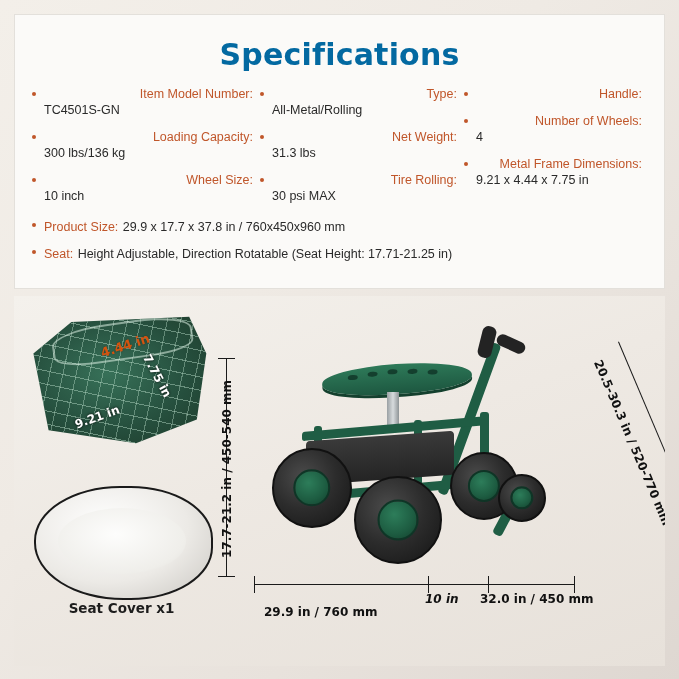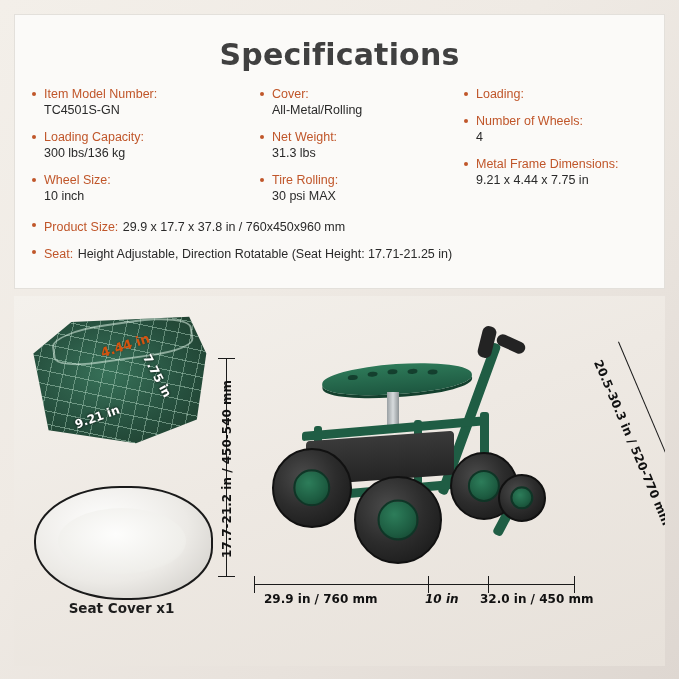--- a/index.html
+++ b/index.html
@@ -28,21 +28,21 @@
     height: 275px;
     background: #fbfaf8;
     border: 1px solid #e3e0db;
     box-sizing: border-box;
     padding: 14px 16px 8px 16px;
   }
   .spec-title {
     text-align: center;
     font-size: 30px;
     font-weight: bold;
-    color: #404040;
+    color: #0369a1;
     letter-spacing: 0.2px;
     margin: 8px 0 14px 0;
     font-family: "DejaVu Sans", sans-serif;
   }
   .spec-grid {
     display: flex;
     gap: 0px;
   }
   .spec-col {
     flex: 1 1 0;
@@ -69,21 +69,21 @@
     background: #c0562a;
   }
   .spec-label {
     color: #c0562a;
     font-size: 12.5px;
   }
   .spec-value {
     color: #2a2a2a;
     font-size: 12.5px;
   }
-  .spec-item .spec-label.block { display: block; }
+  .spec-item .spec-label.block { display: block; text-align: right; }
   .spec-item .spec-value.block { display: block; }
 
   .spec-wide {
     position: relative;
     padding-left: 13px;
     margin-top: 2px;
     margin-bottom: 9px;
   }
   .spec-wide::before {
     content: "";
@@ -299,36 +299,36 @@
           <span class="spec-value block">300 lbs/136 kg</span>
         </div>
         <div class="spec-item">
           <span class="spec-label block">Wheel Size:</span>
           <span class="spec-value block">10 inch</span>
         </div>
       </div>
 
       <div class="spec-col c2">
         <div class="spec-item">
-          <span class="spec-label block">Cover:</span>
+          <span class="spec-label block">Type:</span>
           <span class="spec-value block">All-Metal/Rolling</span>
         </div>
         <div class="spec-item">
           <span class="spec-label block">Net Weight:</span>
           <span class="spec-value block">31.3 lbs</span>
         </div>
         <div class="spec-item">
           <span class="spec-label block">Tire Rolling:</span>
           <span class="spec-value block">30 psi MAX</span>
         </div>
       </div>
 
       <div class="spec-col c3">
         <div class="spec-item">
-          <span class="spec-label block">Loading:</span>
+          <span class="spec-label block">Handle:</span>
         </div>
         <div class="spec-item">
           <span class="spec-label block">Number of Wheels:</span>
           <span class="spec-value block">4</span>
         </div>
         <div class="spec-item">
           <span class="spec-label block">Metal Frame Dimensions:</span>
           <span class="spec-value block">9.21 x 4.44 x 7.75 in</span>
         </div>
       </div>
@@ -397,21 +397,21 @@
     <div class="tick" style="left:204px; top:62px; width:17px; height:1px;"></div>
     <div class="tick" style="left:204px; top:280px; width:17px; height:1px;"></div>
     <div class="meas-label rot-90" style="left:206px; top:262px;">17.7-21.2 in / 450-540 mm</div>
 
     <div class="meas-line" style="left:604px; top:46px; width:1px; height:176px; transform:rotate(-23deg); transform-origin:top left;"></div>
     <div class="meas-label" style="left:590px; top:62px; transform:rotate(67deg); transform-origin:left top;">20.5-30.3 in / 520-770 mm</div>
 
     <div class="meas-line meas-h" style="left:240px; top:288px; width:174px;"></div>
     <div class="tick" style="left:240px; top:280px; width:1px; height:17px;"></div>
     <div class="tick" style="left:414px; top:280px; width:1px; height:17px;"></div>
-    <div class="meas-label" style="left:250px; top:296px;">29.9 in / 760 mm</div>
+    <div class="meas-label" style="left:250px; top:309px;">29.9 in / 760 mm</div>
 
     <div class="meas-line meas-h" style="left:414px; top:288px; width:60px;"></div>
     <div class="tick" style="left:474px; top:280px; width:1px; height:17px;"></div>
     <div class="meas-label" style="left:411px; top:296px;font-style:italic;">10 in</div>
 
     <div class="meas-line meas-h" style="left:474px; top:288px; width:86px;"></div>
     <div class="tick" style="left:560px; top:280px; width:1px; height:17px;"></div>
     <div class="meas-label" style="left:466px; top:296px;">32.0 in / 450 mm</div>
 
   </div>

